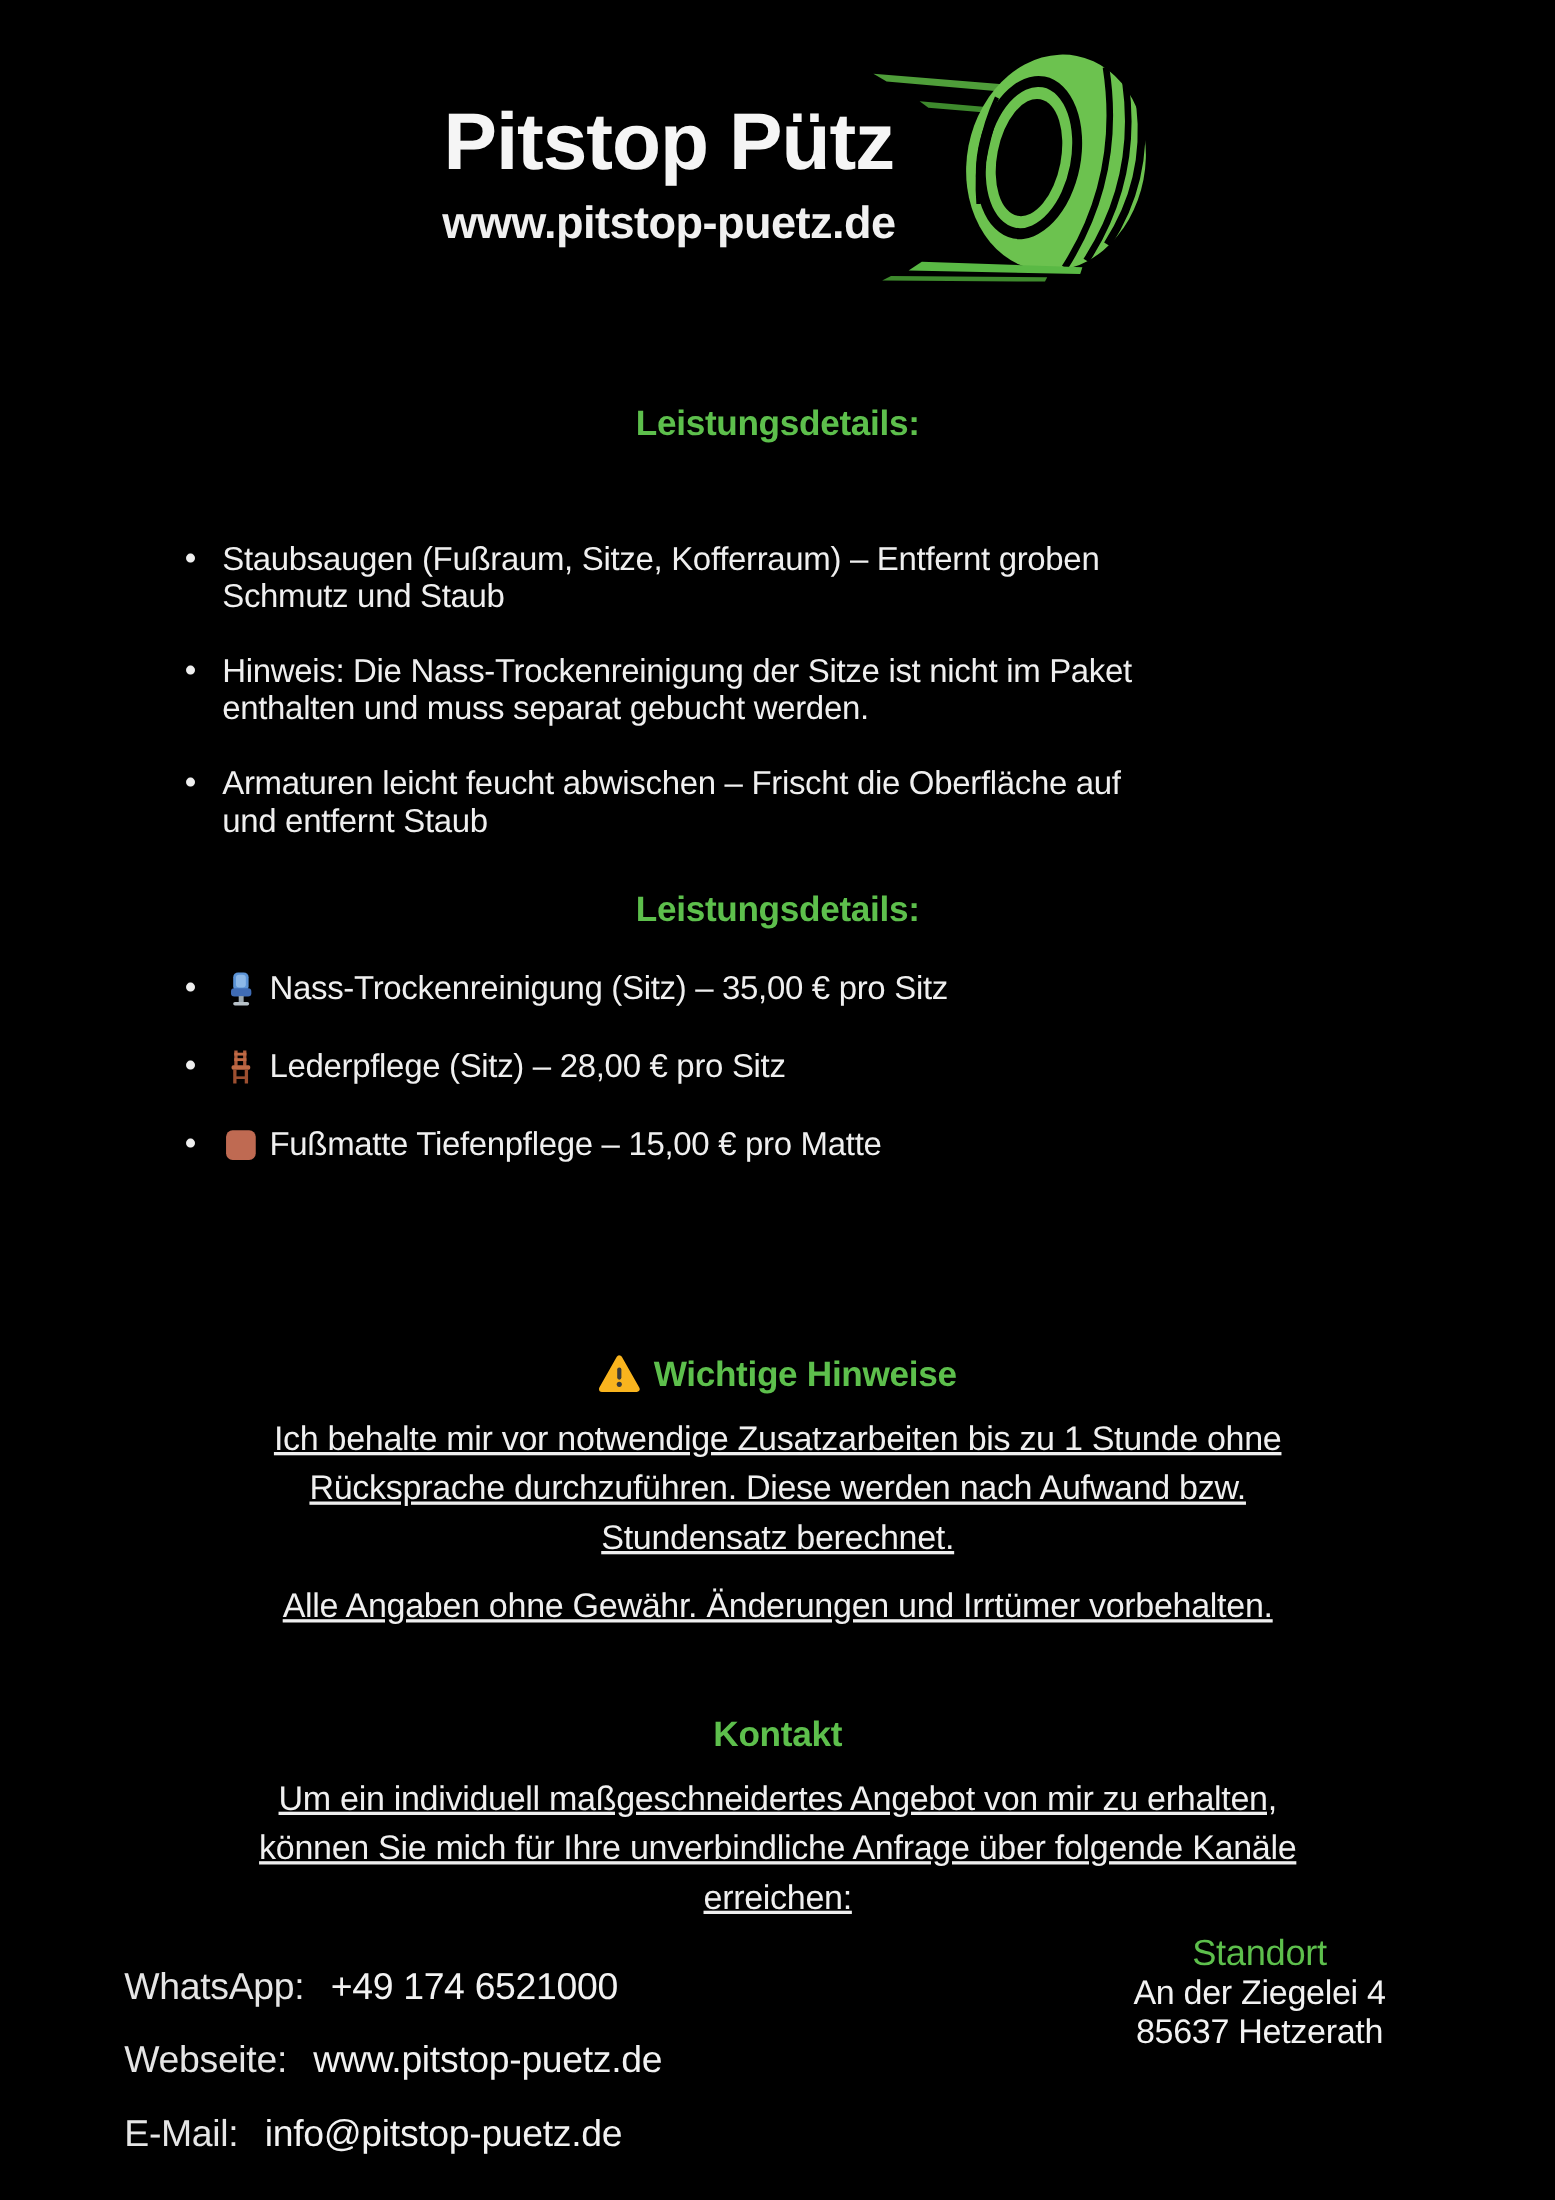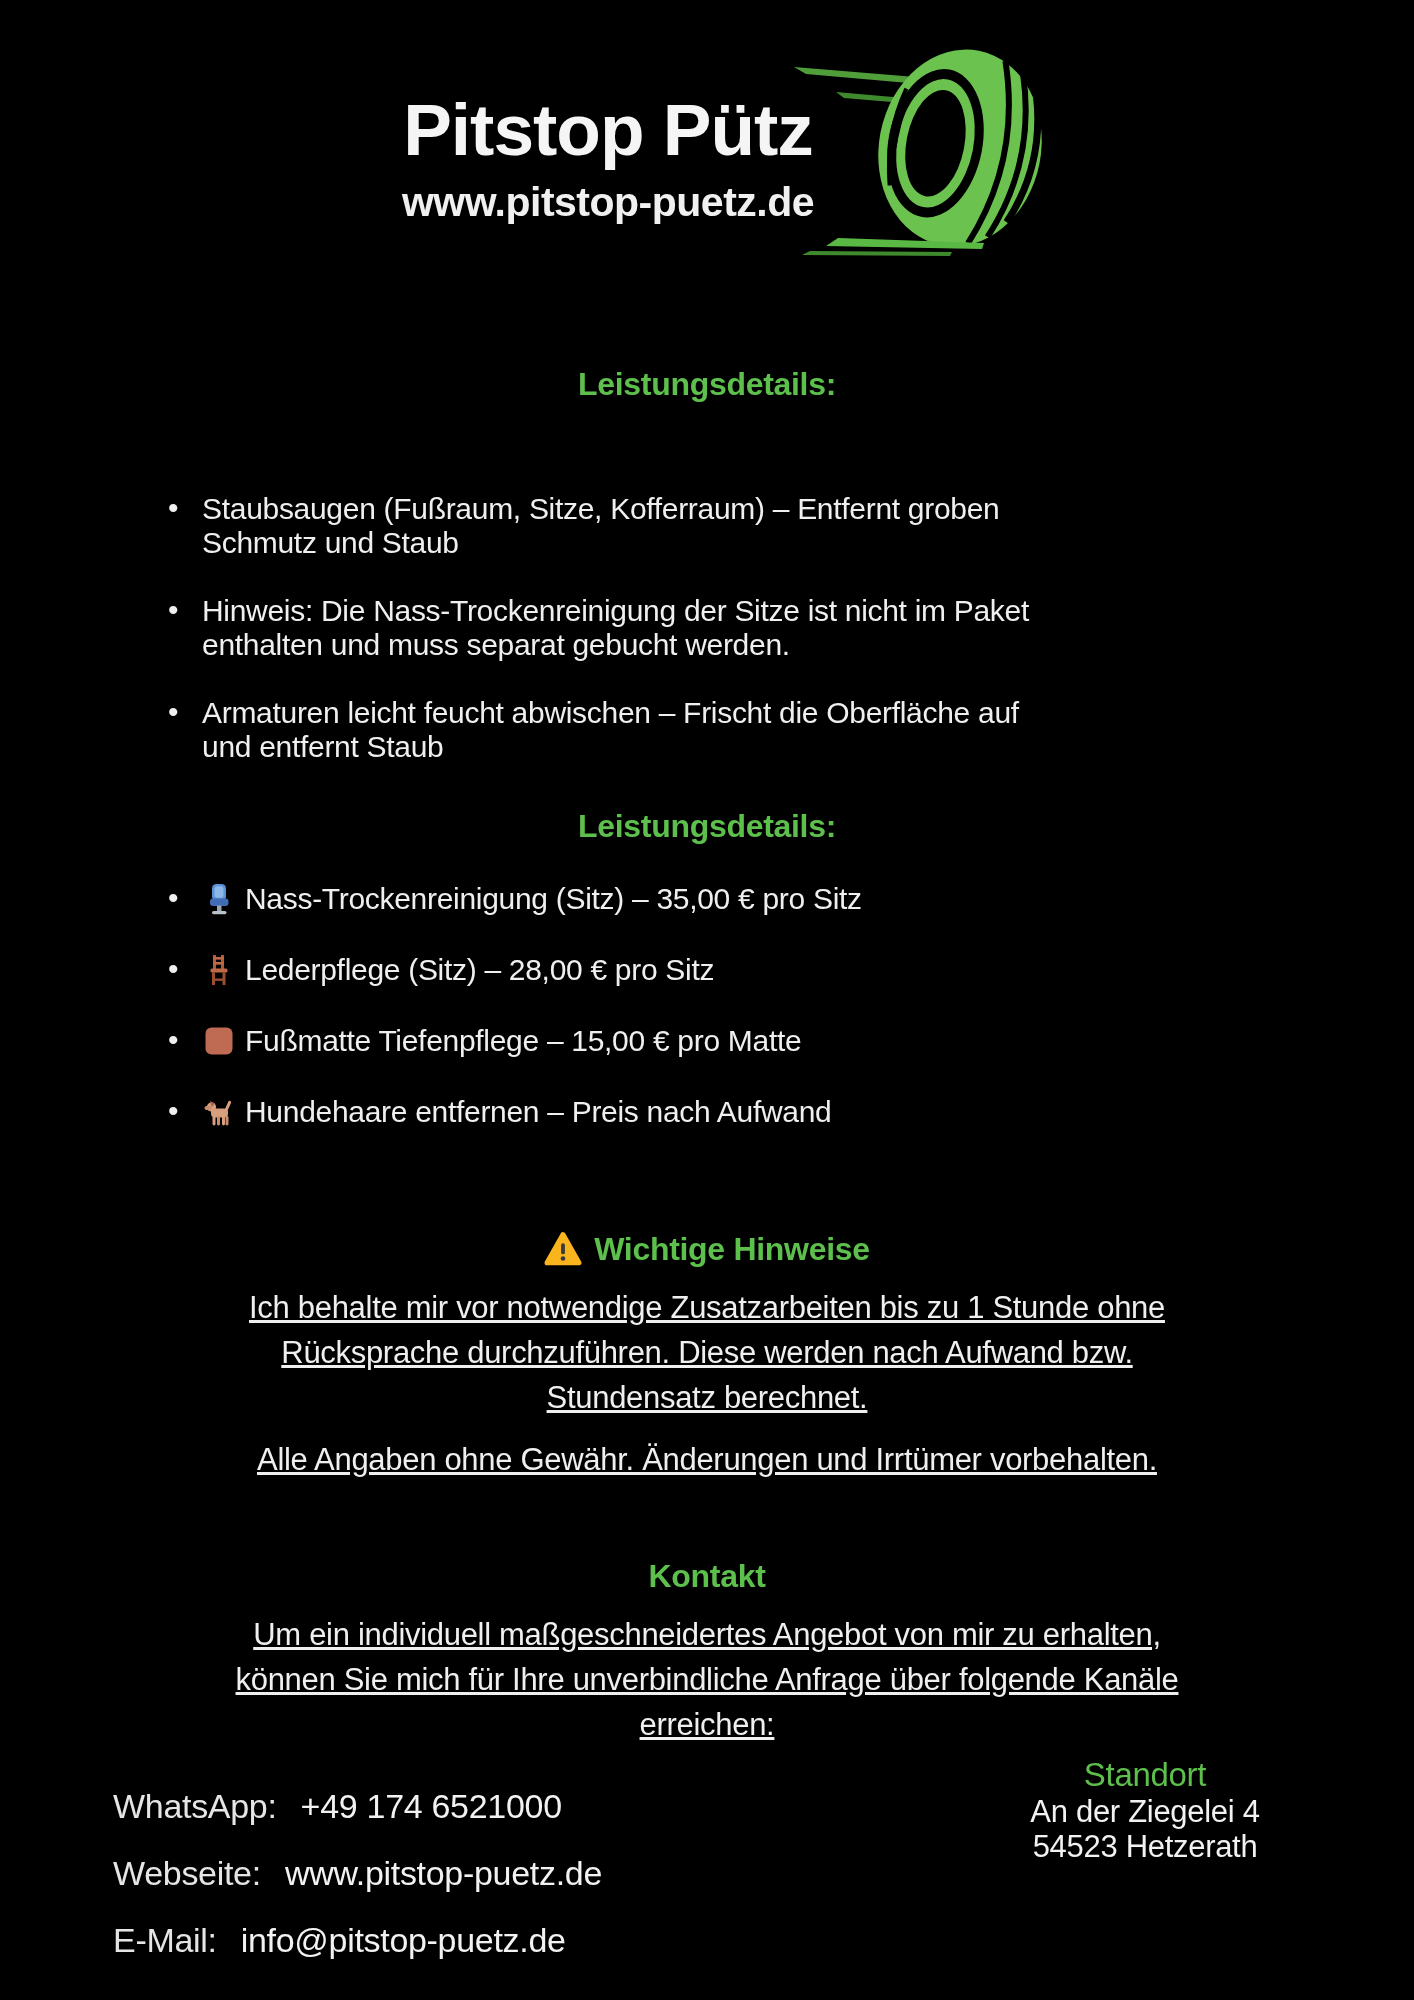--- a/index.html
+++ b/index.html
@@ -136,36 +136,20 @@
     <span>Lederpflege (Sitz) – 28,00 € pro Sitz</span>
   </li>
   <li>
     <span class="emoji">
       <svg viewBox="0 0 32 32" xmlns="http://www.w3.org/2000/svg">
         <rect x="2.5" y="2.5" width="27" height="27" rx="6" fill="#bf6a52"></rect>
       </svg>
     </span>
     <span>Fußmatte Tiefenpflege – 15,00 € pro Matte</span>
   </li>
-  <li>
-    <span class="emoji">
-      <svg viewBox="0 0 32 32" xmlns="http://www.w3.org/2000/svg">
-        <rect x="8" y="12.5" width="17" height="9" rx="4" fill="#d89f7e"></rect>
-        <circle cx="8.5" cy="11" r="4.6" fill="#d89f7e"></circle>
-        <rect x="1.5" y="10" width="7" height="4" rx="2" fill="#c98e6d"></rect>
-        <path d="M7 5 L12 7.5 L8.5 11 Z" fill="#a8664a"></path>
-        <rect x="23.5" y="4.5" width="3" height="11" rx="1.5" fill="#d89f7e" transform="rotate(24 25 10)"></rect>
-        <rect x="9.5" y="20" width="3" height="9.5" rx="1.4" fill="#d89f7e"></rect>
-        <rect x="14" y="20" width="3" height="9.5" rx="1.4" fill="#c98e6d"></rect>
-        <rect x="19" y="20" width="3" height="9.5" rx="1.4" fill="#d89f7e"></rect>
-        <rect x="22.5" y="20" width="3" height="9.5" rx="1.4" fill="#c98e6d"></rect>
-      </svg>
-    </span>
-    <span>Hundehaare entfernen – Preis nach Aufwand</span>
-  </li>
 </ul>
 
 <h2 class="sec-title with-icon" style="top:1230px;">
   <span class="emoji" style="width:38px;height:38px;">
     <svg viewBox="0 0 36 36" style="width:38px;height:38px;" xmlns="http://www.w3.org/2000/svg">
       <path d="M18 4.5 L33 31 H3 Z" fill="#f9b41e" stroke="#f9b41e" stroke-width="5" stroke-linejoin="round"></path>
       <rect x="16.2" y="12.5" width="3.6" height="10.5" rx="1.8" fill="#3a3a38"></rect>
       <circle cx="18" cy="27" r="2.2" fill="#3a3a38"></circle>
     </svg>
   </span>
@@ -190,14 +174,14 @@
     <span class="channel-label">Webseite:</span><span class="channel-value">www.pitstop-puetz.de</span>
   </div>
   <div class="channel">
     <span class="channel-label">E-Mail:</span><span class="channel-value">info@pitstop-puetz.de</span>
   </div>
 </div>
 
 <div class="standort">
   <div class="standort-title">Standort</div>
   <div class="standort-line">An der Ziegelei 4</div>
-  <div class="standort-line">54523 Hetzerath</div>
+  <div class="standort-line">85637 Hetzerath</div>
 </div>
 
 </body></html>

